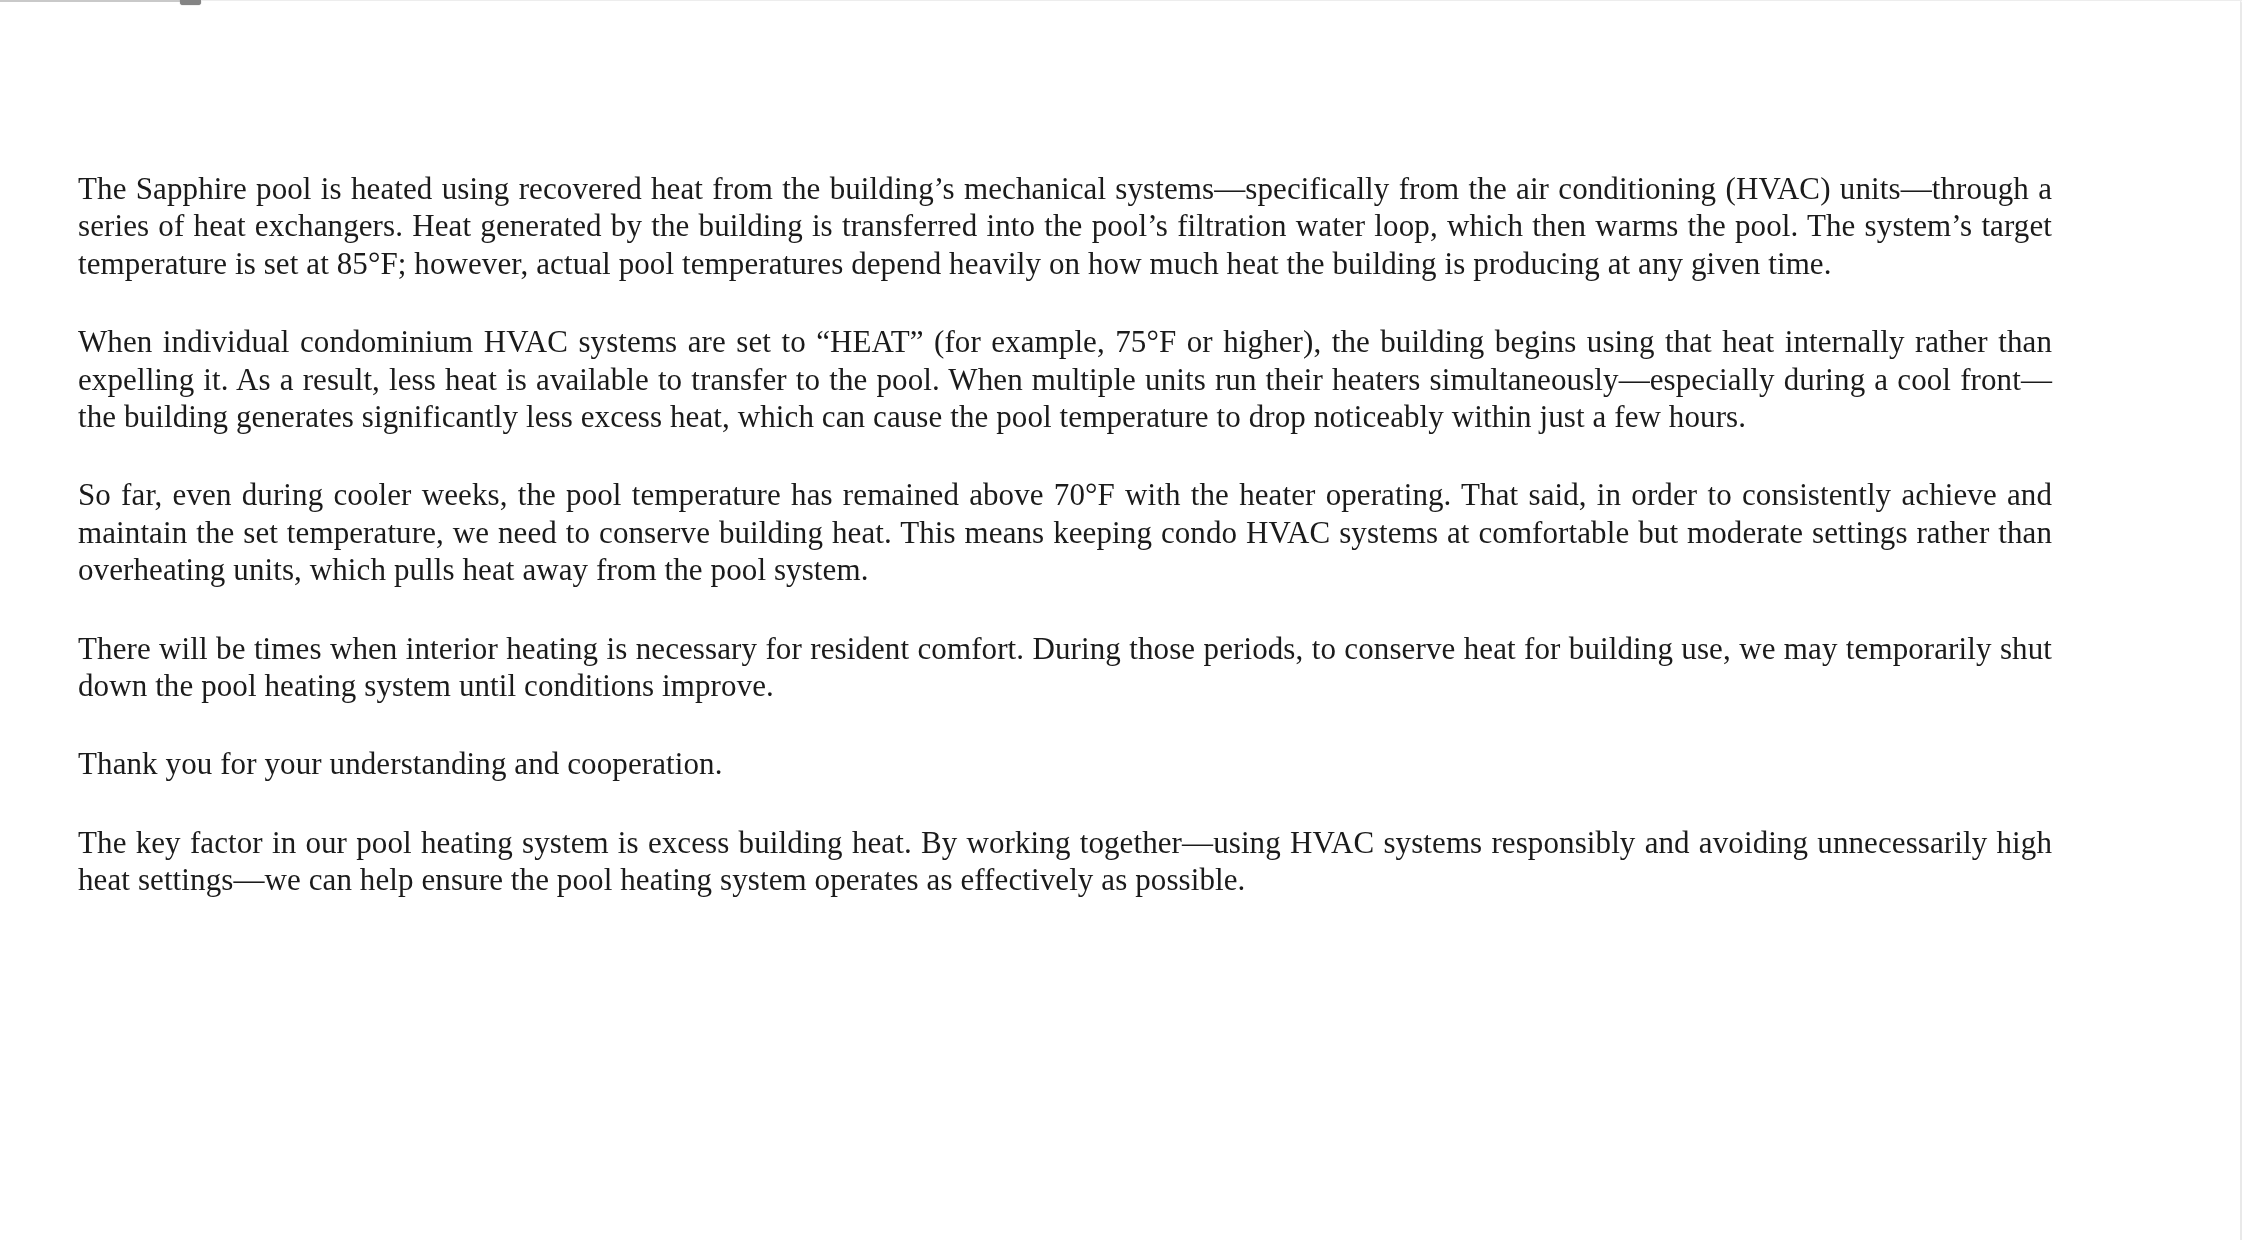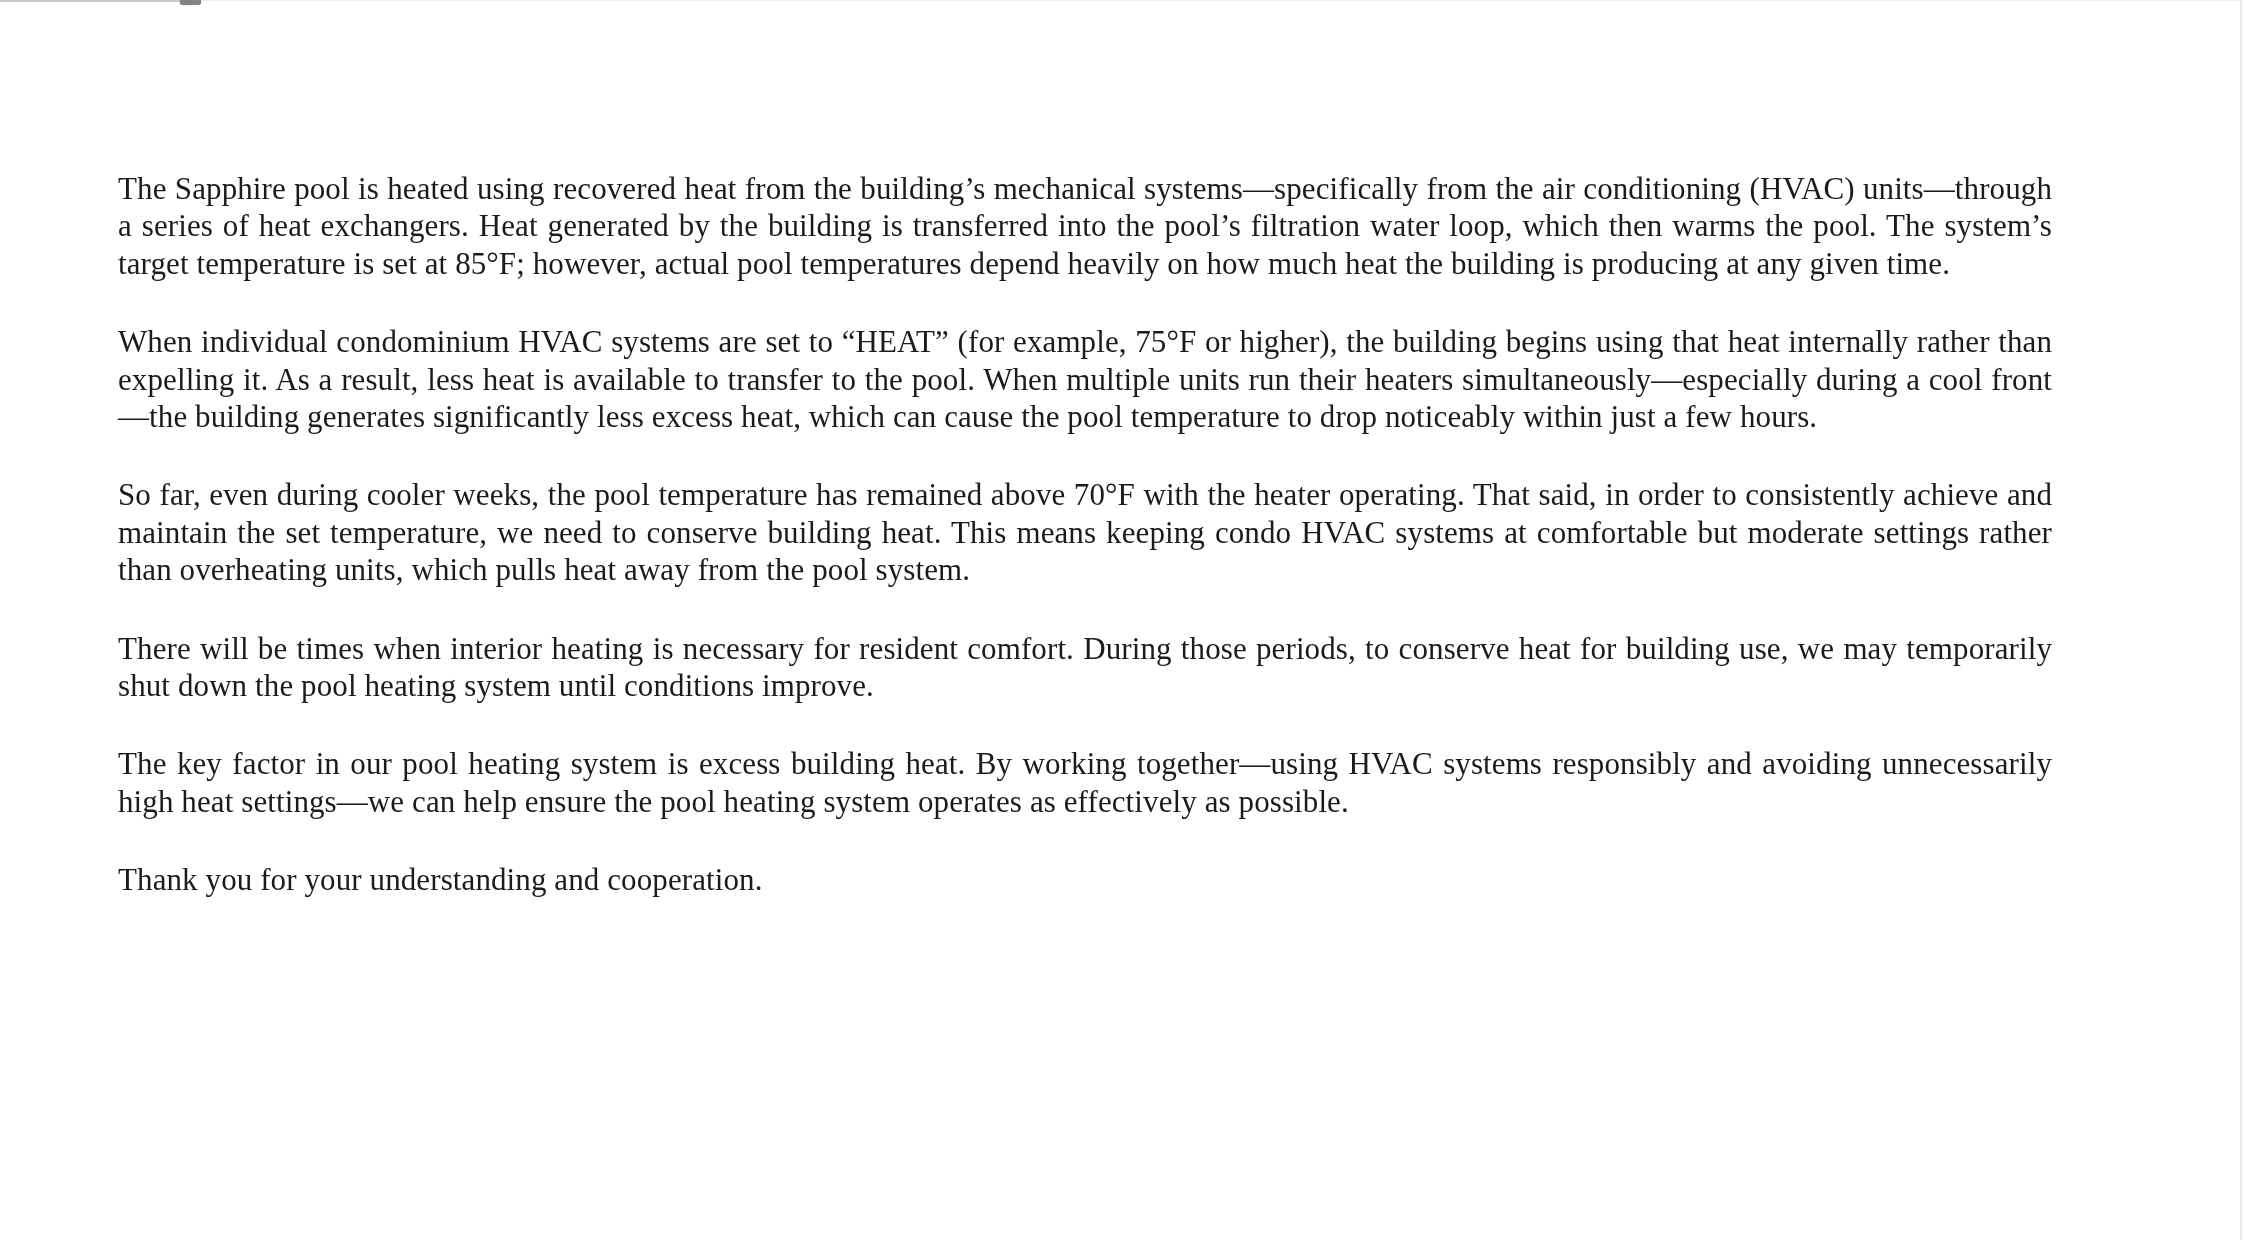--- a/index.html
+++ b/index.html
@@ -43,21 +43,21 @@
     background: #e9e9e9;
     border-radius: 0 3px 0 0;
   }
 
   
   .page {
     position: absolute;
     left: 0; top: 0;
     width: 2244px; height: 1242px;
     box-sizing: border-box;
-    padding: 170px 192px 0 118px;
+    padding: 170px 192px 0 78px;
     background: transparent;
   }
   .page p {
     margin: 0 0 41px 0;
     font-size: 31px;
     line-height: 37.4px;
     color: #1b1b1b;
     text-align: justify;
     text-justify: inter-word;
     letter-spacing: 0.1px;
@@ -69,15 +69,15 @@
 <div class="top-edge-left"></div>
 <div class="tab-dash"></div>
 <div class="top-edge-right"></div>
 <div class="right-edge"></div>
 
 <div class="page">
   <p>The Sapphire pool is heated using recovered heat from the building’s mechanical systems—specifically from the air conditioning (HVAC) units—through a series of heat exchangers. Heat generated by the building is transferred into the pool’s filtration water loop, which then warms the pool. The system’s target temperature is set at 85°F; however, actual pool temperatures depend heavily on how much heat the building is producing at any given time.</p>
   <p>When individual condominium HVAC systems are set to “HEAT” (for example, 75°F or higher), the building begins using that heat internally rather than expelling it. As a result, less heat is available to transfer to the pool. When multiple units run their heaters simultaneously—especially during a cool front—the building generates significantly less excess heat, which can cause the pool temperature to drop noticeably within just a few hours.</p>
   <p>So far, even during cooler weeks, the pool temperature has remained above 70°F with the heater operating. That said, in order to consistently achieve and maintain the set temperature, we need to conserve building heat. This means keeping condo HVAC systems at comfortable but moderate settings rather than overheating units, which pulls heat away from the pool system.</p>
   <p>There will be times when interior heating is necessary for resident comfort. During those periods, to conserve heat for building use, we may temporarily shut down the pool heating system until conditions improve.</p>
+  <p>Thank you for your understanding and cooperation.</p>
   <p>The key factor in our pool heating system is excess building heat. By working together—using HVAC systems responsibly and avoiding unnecessarily high heat settings—we can help ensure the pool heating system operates as effectively as possible.</p>
-  <p>Thank you for your understanding and cooperation.</p>
 </div>
 
 </body></html>

